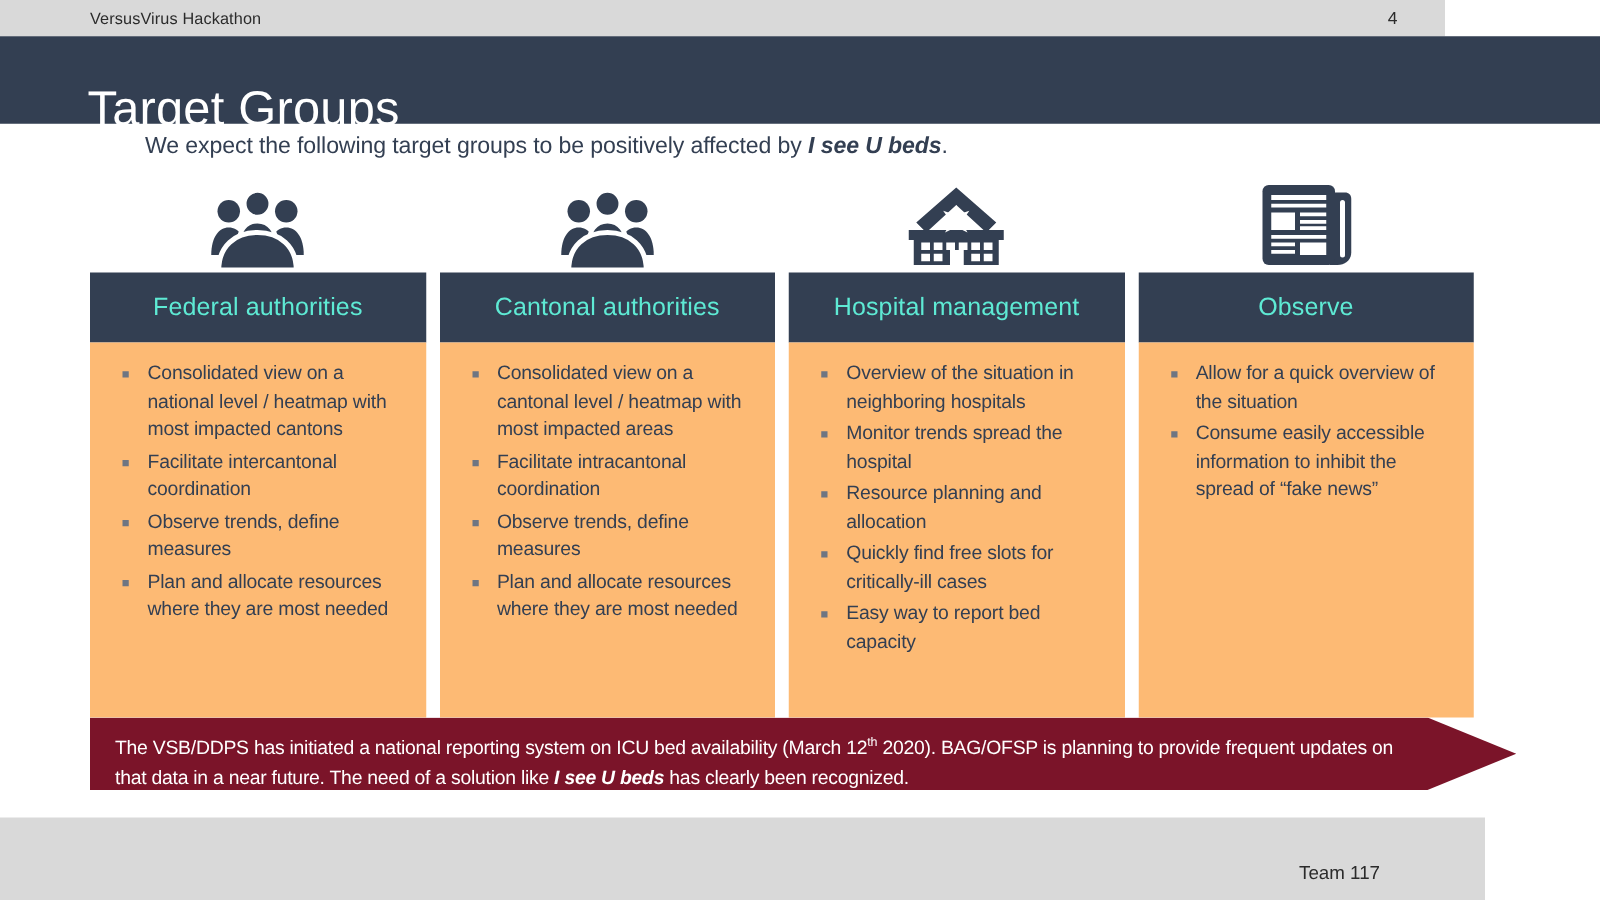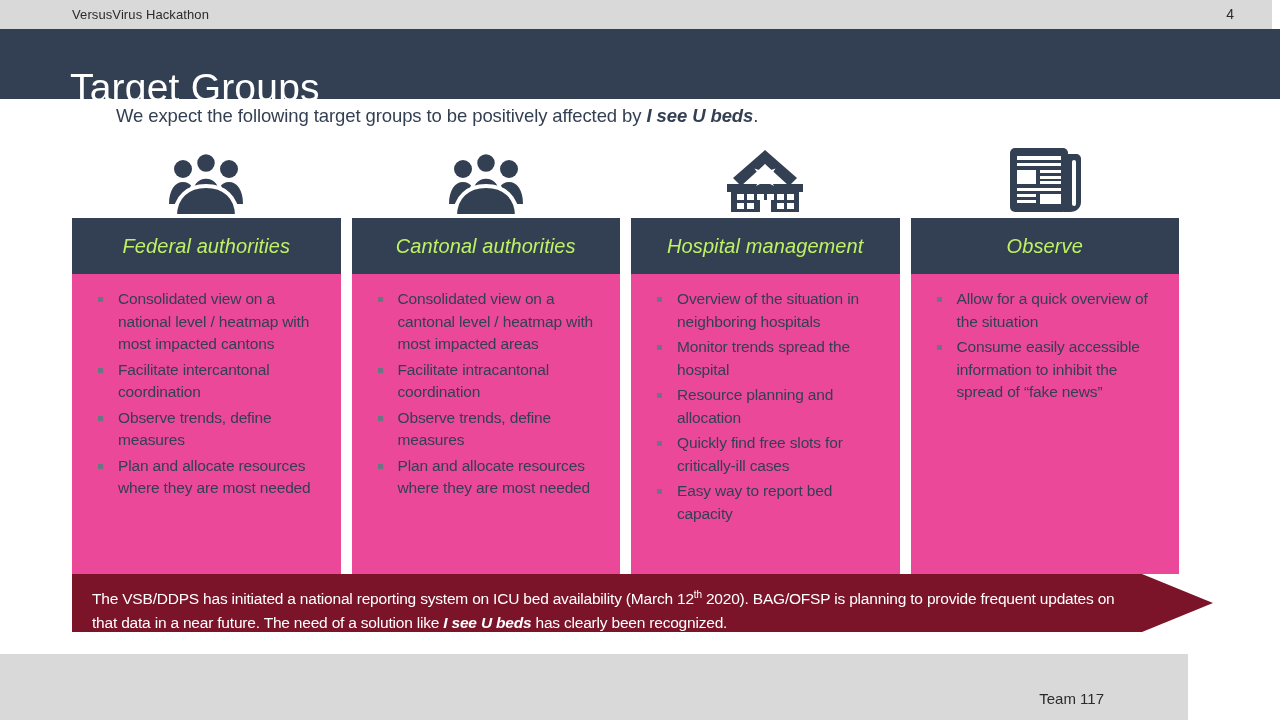--- a/index.html
+++ b/index.html
@@ -6,21 +6,21 @@
   html, body {
     width: 1280px; height: 720px;
     background: #ffffff;
     font-family: "Liberation Sans", sans-serif;
     overflow: hidden;
   }
   .slide { position: relative; width: 1280px; height: 720px; background: #ffffff; }
 
   
   .topbar {
-    position: absolute; left: 0; top: 0; width: 1272px; height: 29px;
+    position: absolute; left: 0; top: 0; width: 1156px; height: 29px;
     background: #d9d9d9;
   }
   .topbar-title {
     position: absolute; left: 72px; top: 7px;
     font-size: 13px; color: #2b2b2b; letter-spacing: .1px;
   }
   .topbar-page {
     position: absolute; right: 38px; top: 6px;
     font-size: 14px; color: #2b2b2b;
   }
@@ -52,24 +52,24 @@
   .icon-wrap {
     height: 78px; display: flex; align-items: flex-end; justify-content: center;
     padding-bottom: 2px;
   }
   .icon-wrap svg { display: block; }
 
   .col-head {
     height: 56px; background: #333f52; display: flex;
     align-items: center; justify-content: center;
   }
-  .col-head span { font-size: 20px; color: #bef264; letter-spacing: .1px; font-style: italic; }
+  .col-head span { font-size: 20px; color: #5eead4; letter-spacing: .1px; }
 
   .col-body {
-    flex: 1; background: #ec4899; padding: 14px 14px 10px 14px;
+    flex: 1; background: #fdba74; padding: 14px 14px 10px 14px;
   }
   .col-body ul { list-style: none; }
   .col-body li {
     position: relative;
     padding-left: 32px;
     margin-bottom: 3px;
     font-size: 15.5px;
     line-height: 22.5px;
     color: #333f52;
     letter-spacing: -.15px;

